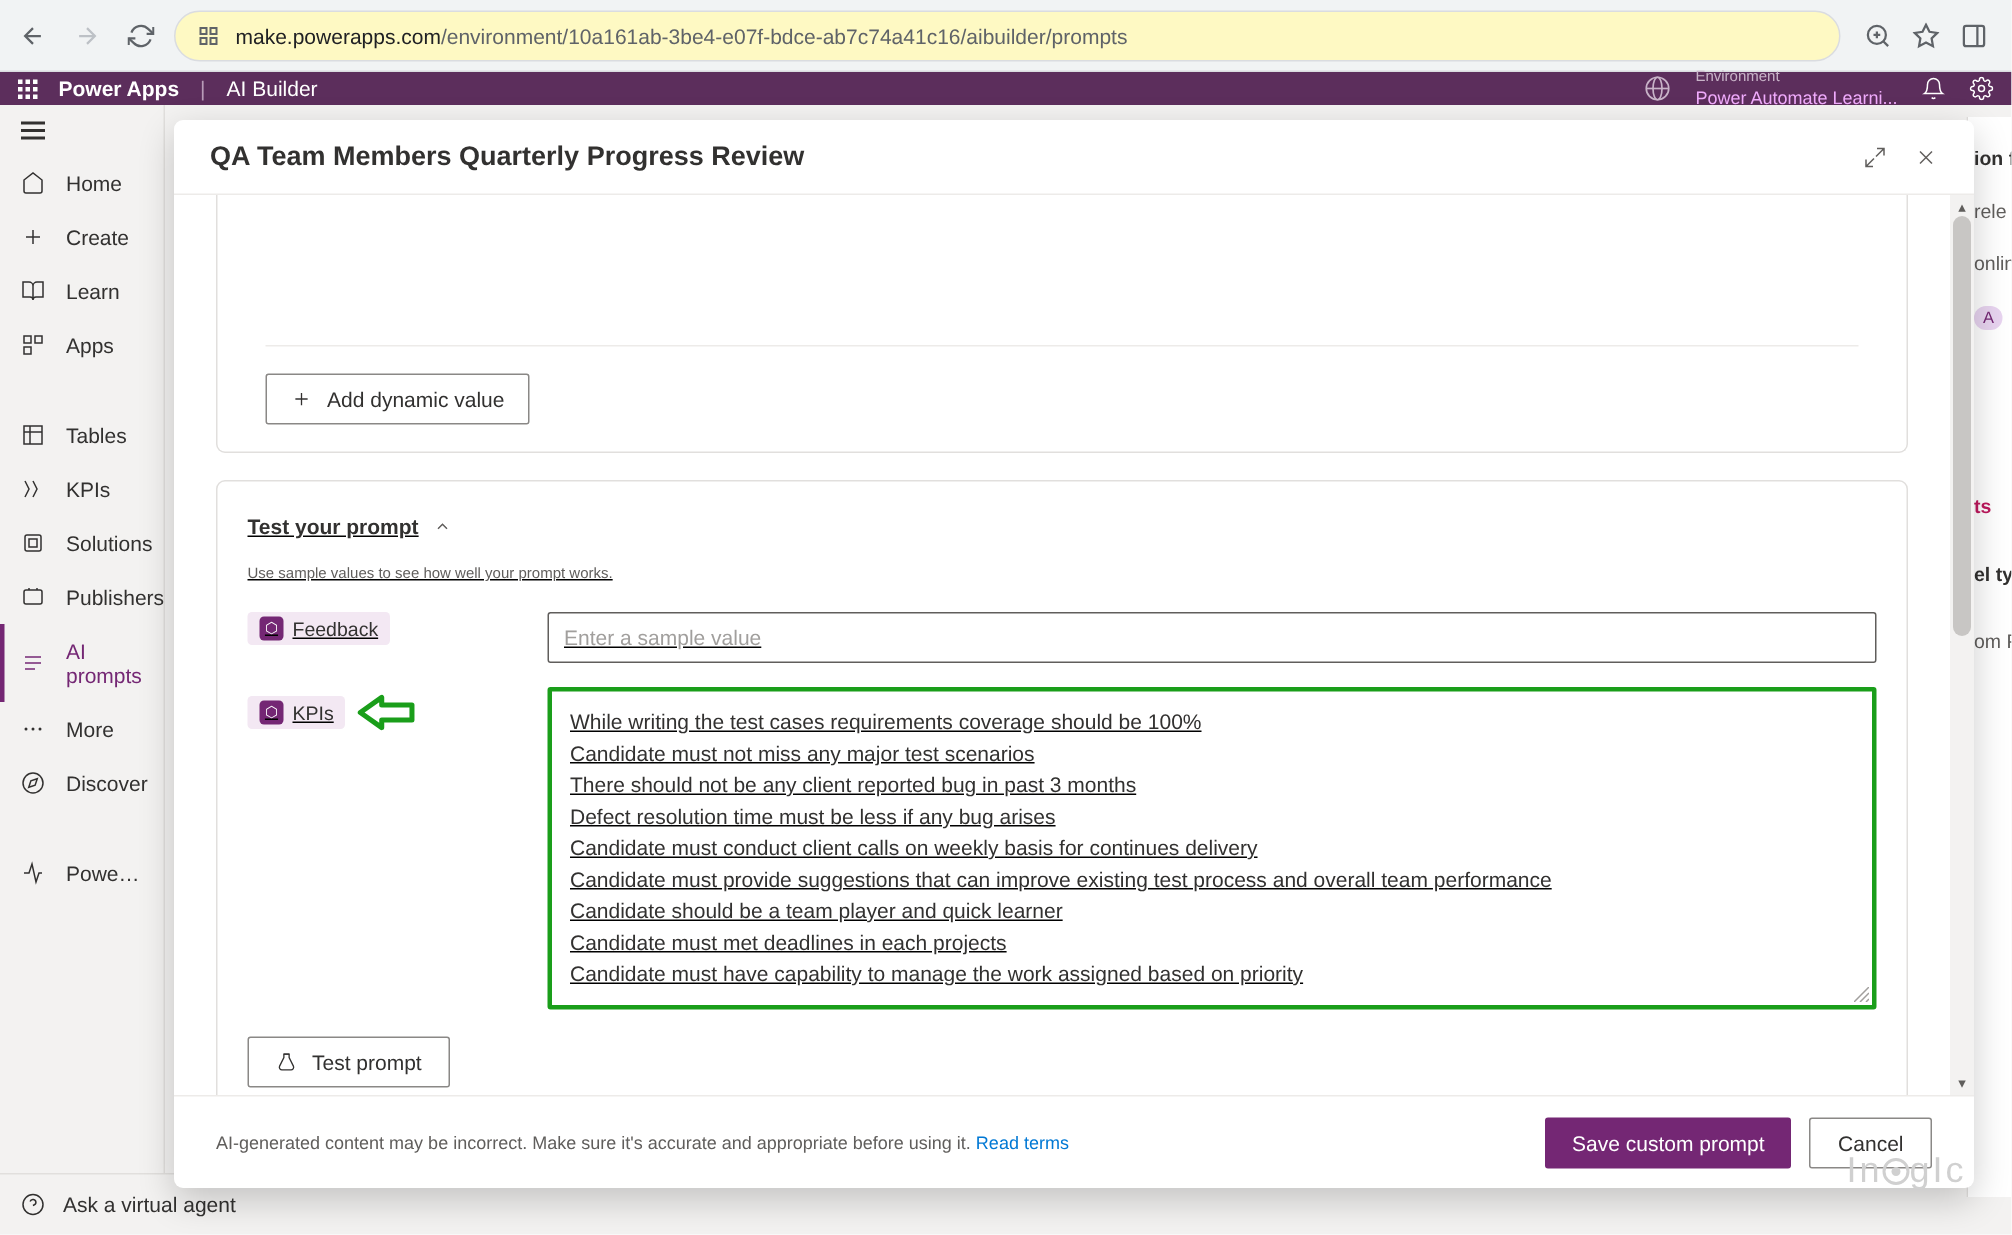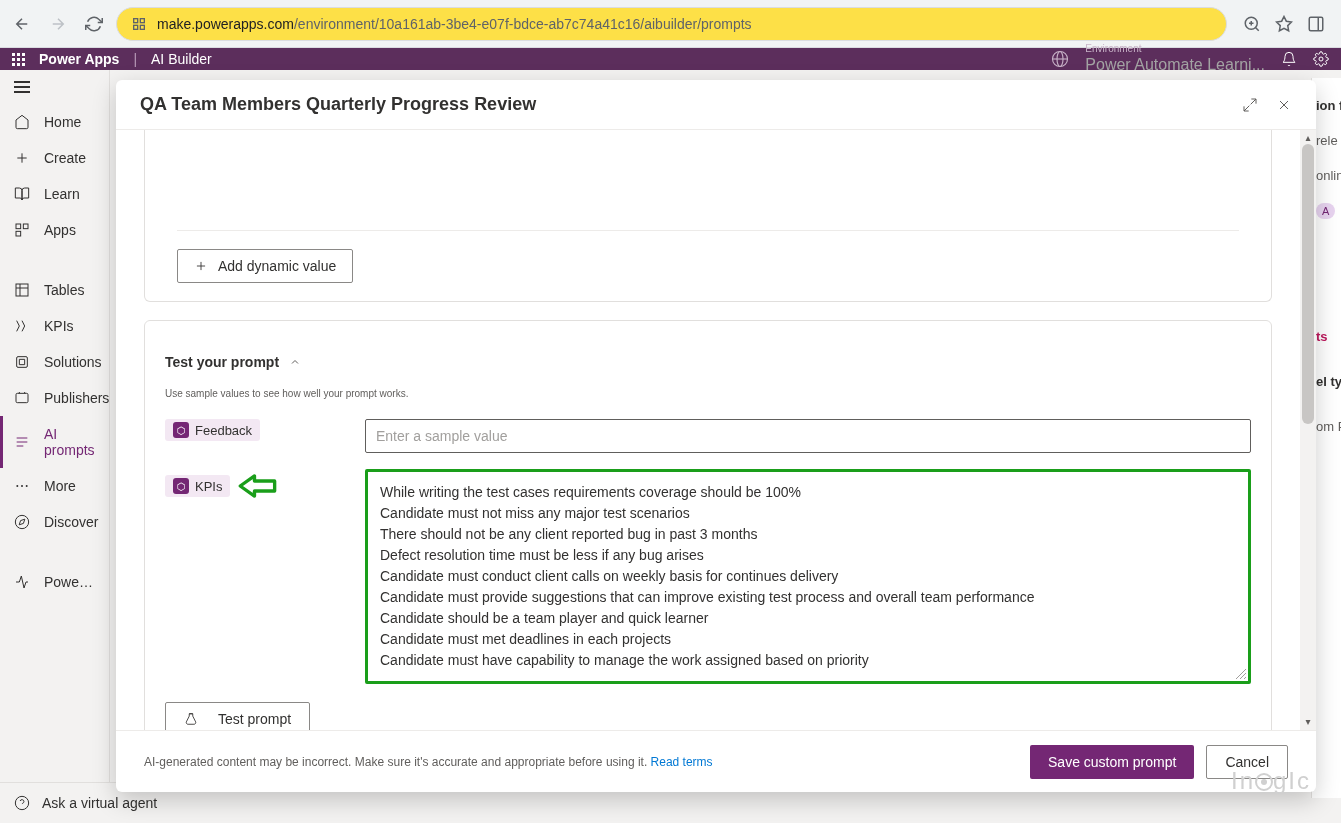--- a/index.html
+++ b/index.html
@@ -2,36 +2,36 @@
 <html><head>
   <meta charset="utf-8">
   <style>
     * { margin: 0; padding: 0; box-sizing: border-box; font-family: 'Segoe UI', Tahoma, sans-serif; }
     body { width: 1341px; height: 823px; overflow: hidden; background: #f3f2f1; position: relative; }
     
     
     .browser-bar { height: 48px; background: #f1f3f4; display: flex; align-items: center; padding: 0 8px; gap: 8px; border-bottom: 1px solid #dadce0; }
     .nav-btn { width: 28px; height: 28px; display: flex; align-items: center; justify-content: center; color: #5f6368; cursor: pointer; border-radius: 50%; }
     .nav-btn.disabled { color: #bdc1c6; }
-    .url-bar { flex: 1; height: 34px; background: #fde047; border-radius: 17px; display: flex; align-items: center; padding: 0 14px; gap: 10px; color: #5f6368; font-size: 14px; border: 1px solid #dadce0; }
+    .url-bar { flex: 1; height: 34px; background: #fef9c3; border-radius: 17px; display: flex; align-items: center; padding: 0 14px; gap: 10px; color: #5f6368; font-size: 14px; border: 1px solid #dadce0; }
     .url-icon { width: 16px; height: 16px; }
     .url-text { color: #202124; }
     .url-path { color: #5f6368; }
     .chrome-icons { display: flex; gap: 14px; align-items: center; padding: 0 8px; }
     
     
     .top-bar { height: 22px; background: #5c2e5c; display: flex; align-items: center; padding: 0 12px; color: #fff; font-size: 14px; justify-content: space-between; }
     .top-left { display: flex; align-items: center; gap: 14px; }
     .waffle { display: grid; grid-template-columns: repeat(3, 3px); gap: 2px; }
     .waffle span { width: 3px; height: 3px; background: #fff; }
     .top-separator { color: #b89bb8; }
     .top-right { display: flex; align-items: center; gap: 16px; }
     .env-block { font-size: 11px; line-height: 1.2; }
     .env-label { color: #c8b3c8; font-size: 10px; }
-    .env-name { color: #a3a3a3; font-size: 16px; }
+    .env-name { color: #f0abfc; font-size: 12px; }
     
     
     .main-container { display: flex; height: calc(100% - 78px); position: relative; }
     
     
     .sidebar { width: 110px; background: #f3f2f1; border-right: 1px solid #e1dfdd; padding-top: 8px; }
     .hamburger { padding: 8px 14px; margin-bottom: 8px; }
     .hamburger-icon { width: 16px; height: 2px; background: #323130; box-shadow: 0 5px 0 #323130, 0 -5px 0 #323130; }
     .nav-item { display: flex; align-items: center; gap: 14px; padding: 10px 14px; color: #323130; font-size: 14px; cursor: pointer; }
     .nav-item.active { border-left: 3px solid #742774; color: #742774; padding-left: 11px; }
@@ -55,39 +55,39 @@
     .scroll-thumb { position: absolute; right: 2px; width: 12px; background: #c8c6c4; border-radius: 6px; }
     .scroll-arrow { position: absolute; right: 2px; width: 12px; height: 12px; color: #605e5c; font-size: 10px; text-align: center; }
     
     .content-area { padding: 0 28px 0 28px; margin-right: 16px; }
     
     .top-section { border: 1px solid #e1dfdd; border-top: none; border-radius: 0 0 6px 6px; padding: 10px 32px 18px; margin-bottom: 18px; }
     .section-spacer { height: 80px; }
     .divider-line { height: 1px; background: #edebe9; margin: 10px 0 18px; }
     .add-btn { display: inline-flex; align-items: center; gap: 10px; padding: 8px 16px; border: 1px solid #8a8886; border-radius: 2px; background: #fff; font-size: 14px; color: #323130; cursor: pointer; }
     
-    .test-section { border: 1px solid #e1dfdd; border-radius: 6px; padding: 33px 20px; }
+    .test-section { border: 1px solid #e1dfdd; border-radius: 6px; padding: 22px 20px; text-decoration: underline; }
     .test-header { display: flex; align-items: center; gap: 10px; font-size: 14px; font-weight: 600; color: #323130; margin-bottom: 18px; }
     .test-subtitle { font-size: 10px; color: #605e5c; margin-bottom: 20px; }
     
     .param-row { display: flex; align-items: flex-start; gap: 10px; margin-bottom: 16px; }
     .param-chip { display: inline-flex; align-items: center; gap: 6px; background: #f3e8f3; border-radius: 3px; padding: 3px 8px; font-size: 13px; color: #323130; }
     .param-chip .chip-icon { width: 16px; height: 16px; background: #742774; border-radius: 3px; display: flex; align-items: center; justify-content: center; color: #fff; font-size: 10px; }
     .param-left { width: 190px; display: flex; align-items: center; gap: 6px; }
     .param-input { flex: 1; border: 1px solid #605e5c; border-radius: 2px; padding: 8px 10px; font-size: 14px; color: #404040; min-height: 30px; resize: none; font-family: inherit; }
     .param-input::placeholder { color: #a19f9d; }
     
     .arrow-pointer { width: 42px; height: 34px; position: relative; }
     .arrow-pointer svg { width: 100%; height: 100%; }
     
     .kpi-box { flex: 1; border: 3px solid #1a9e1a; border-radius: 2px; padding: 10px 12px; font-size: 14px; color: #323130; line-height: 1.5; position: relative; }
     .kpi-resize { position: absolute; bottom: 2px; right: 2px; width: 10px; height: 10px; }
     
     .test-btn-row { margin-top: 18px; }
-    .test-btn { display: inline-flex; align-items: center; gap: 20px; padding: 8px 18px; border: 1px solid #8a8886; border-radius: 2px; background: #fff; font-size: 14px; color: #323130; cursor: pointer; }
+    .test-btn { display: inline-flex; align-items: center; gap: 10px; padding: 8px 18px; border: 1px solid #8a8886; border-radius: 2px; background: #fff; font-size: 14px; color: #323130; cursor: pointer; }
     
     .modal-footer { height: 62px; border-top: 1px solid #edebe9; display: flex; align-items: center; justify-content: space-between; padding: 0 28px; }
     .footer-text { font-size: 12px; color: #605e5c; }
     .footer-link { color: #0078d4; }
     .footer-buttons { display: flex; gap: 12px; }
     .btn-primary { background: #742774; color: #fff; border: none; padding: 8px 18px; border-radius: 2px; font-size: 14px; cursor: pointer; }
     .btn-secondary { background: #fff; color: #323130; border: 1px solid #8a8886; padding: 8px 18px; border-radius: 2px; font-size: 14px; cursor: pointer; }
     
     .watermark { position: absolute; bottom: 28px; right: 30px; font-size: 24px; color: #d0d0d0; font-weight: 300; letter-spacing: 2px; pointer-events: none; font-family: Arial; }
     .watermark .circle { display: inline-block; width: 18px; height: 18px; border: 2px solid #d0d0d0; border-radius: 50%; position: relative; top: 2px; }

